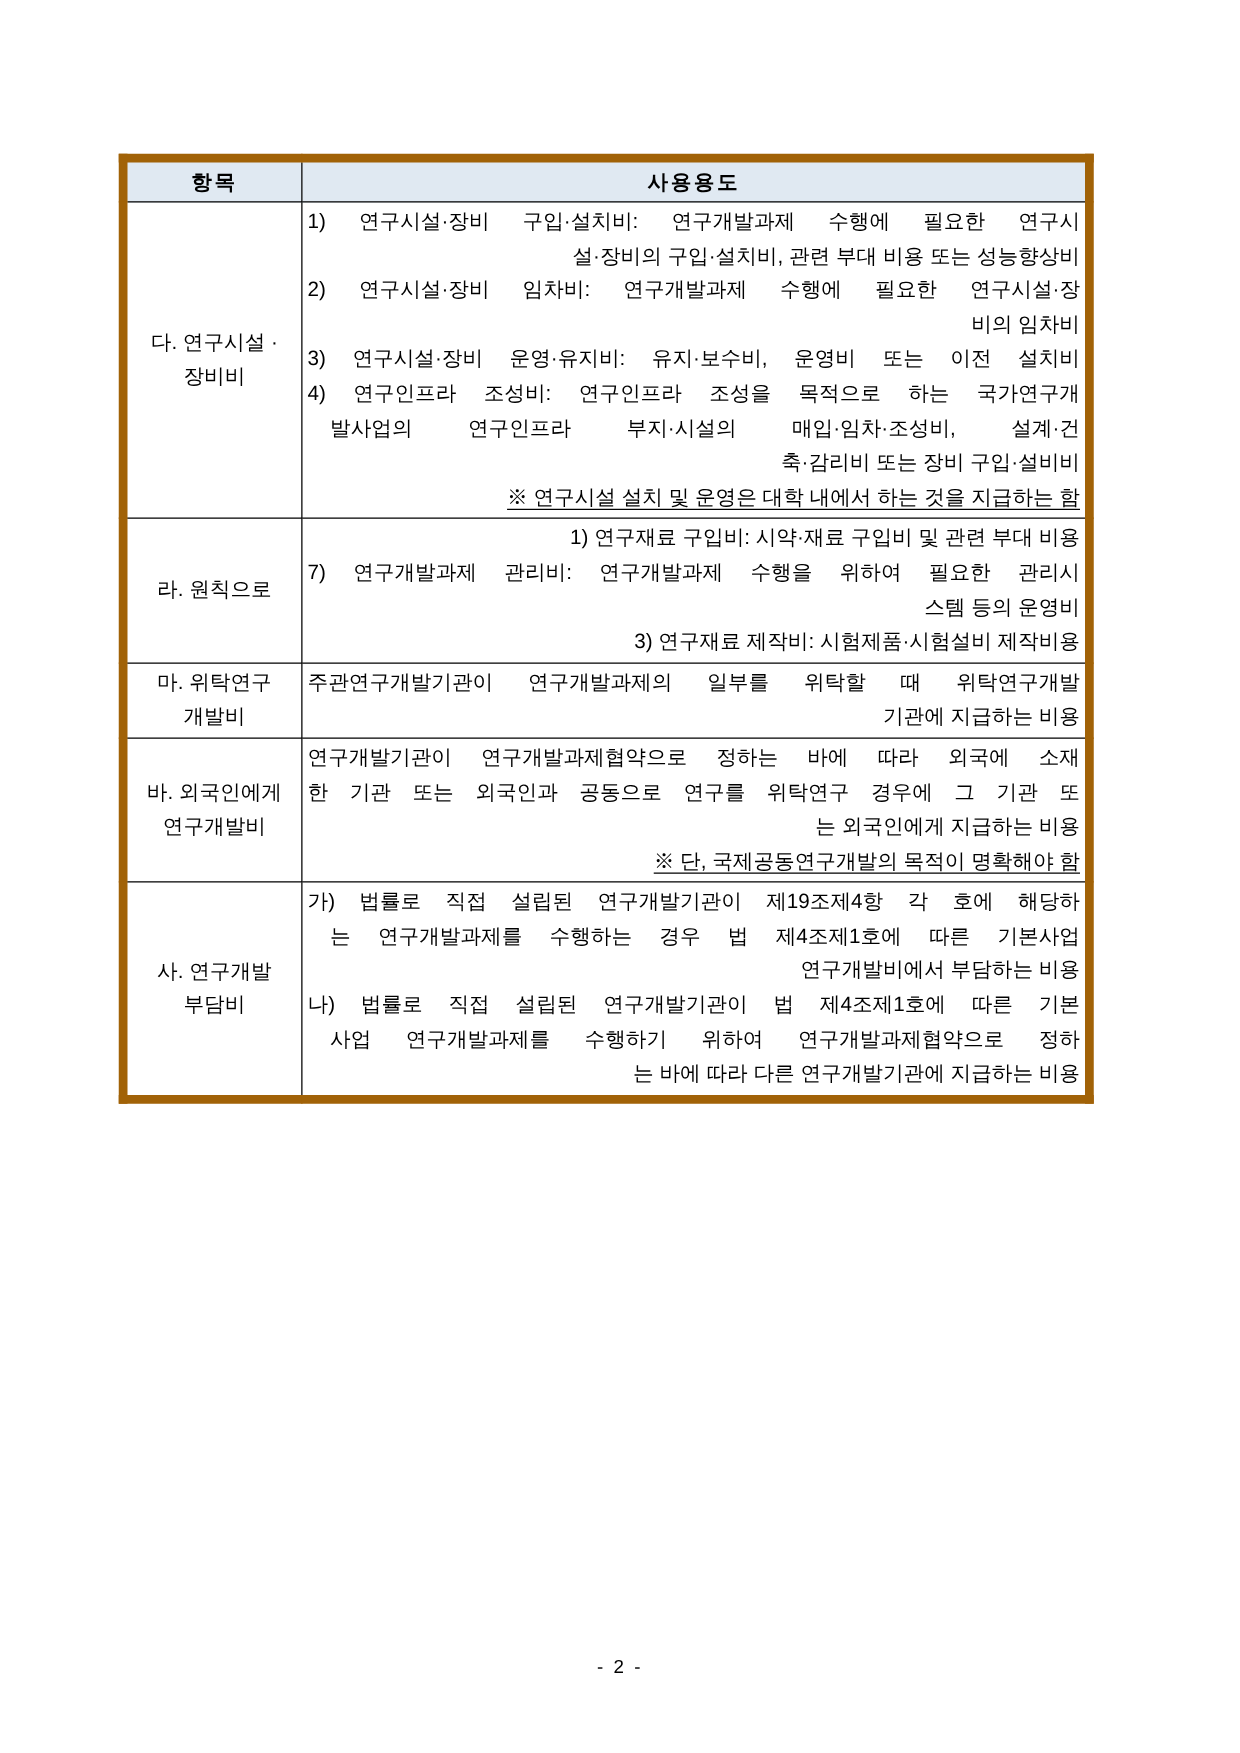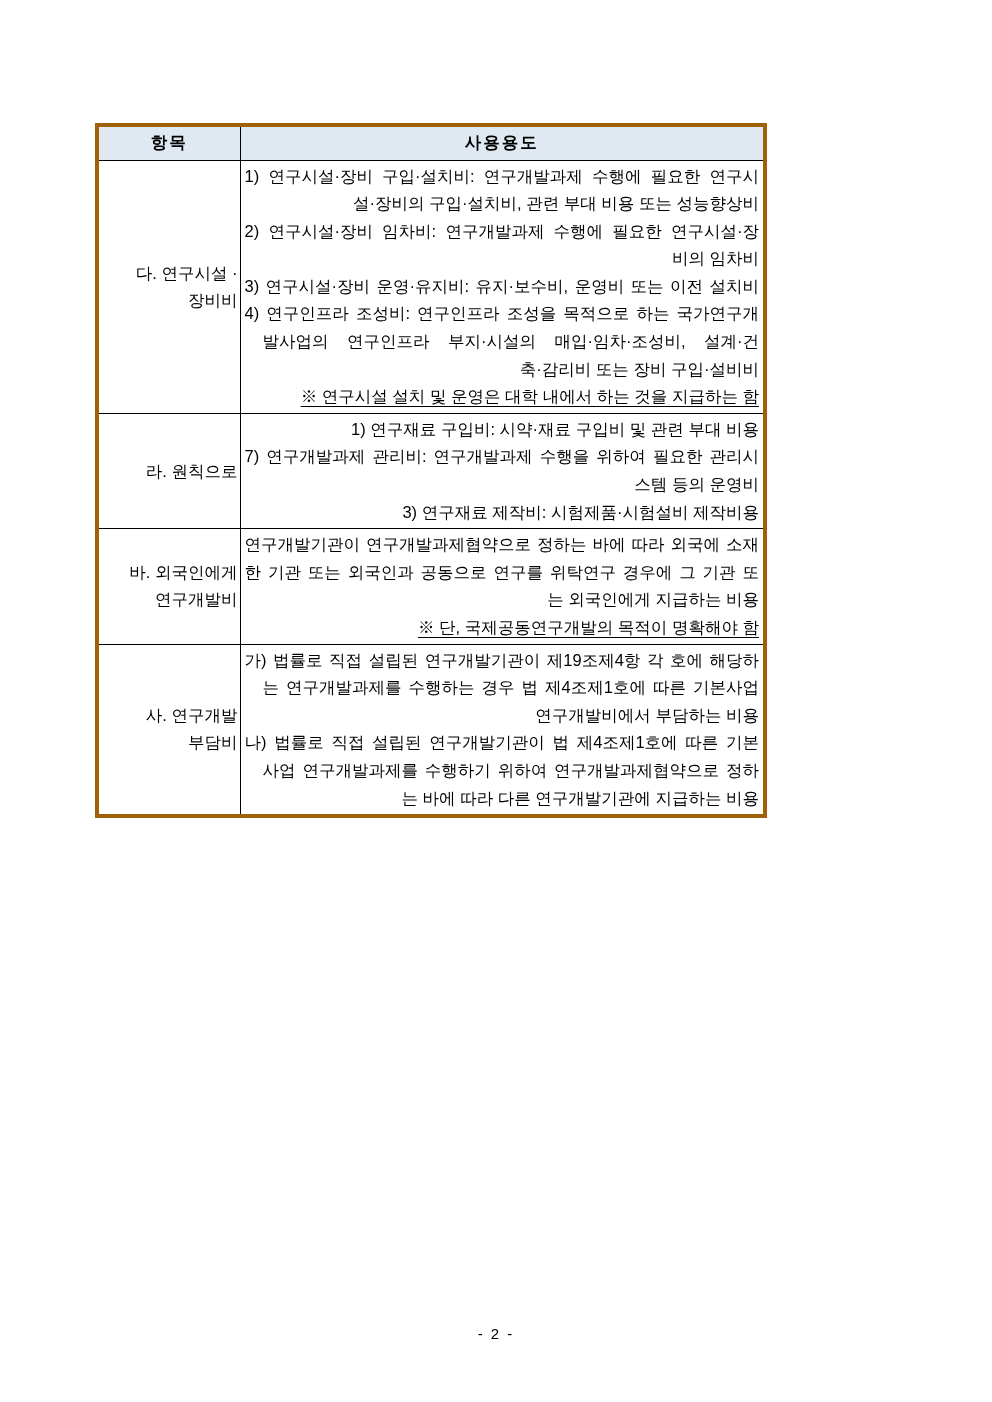--- a/index.html
+++ b/index.html
@@ -8,40 +8,40 @@
     width: 992px; height: 1402px;
     position: relative;
     font-family: "Liberation Sans", sans-serif;
     color: #000000;
   }
   .page { position: absolute; left: 0; top: 0; width: 992px; height: 1402px; background: #ffffff; }
 
   table.expense {
     position: absolute;
     left: 95px; top: 123px;
-    width: 672px;
+    width: 780px;
     border-collapse: collapse;
     table-layout: fixed;
-    border: 4px solid #a16207;
+    border: 7px solid #a16207;
   }
   table.expense col.c-item  { width: 143px; }
   table.expense th, table.expense td {
     border: 1px solid #000000;
     vertical-align: middle;
     font-size: 16.5px;
   }
   table.expense th {
     height: 35px;
     background: #E0E9F2;
     font-weight: bold;
     text-align: center;
     letter-spacing: 2px;
   }
   td.item-cell {
-    text-align: right;
+    text-align: center;
     vertical-align: middle;
     padding: 2px 2px;
     line-height: 27px;
   }
   td.usage-cell {
     vertical-align: top;
     padding: 2px 4px 2px 4px;
     margin-top: 36px;
   }
   .uline { 
@@ -109,20 +109,30 @@
           <div>라. 원칙으로</div>
         </td>
         <td class="usage-cell">
           <div class="uline">1) 연구재료 구입비: 시약·재료 구입비 및 관련 부대 비용</div>
           <div class="uline jst">7) 연구개발과제 관리비: 연구개발과제 수행을 위하여 필요한 관리시</div>
           <div class="uline ind">스템 등의 운영비</div>
           <div class="uline">3) 연구재료 제작비: 시험제품·시험설비 제작비용</div>
         </td>
       </tr>
 
+      <tr>
+        <td class="item-cell">
+          <div>마. 위탁연구</div>
+          <div>개발비</div>
+        </td>
+        <td class="usage-cell">
+          <div class="uline jst">주관연구개발기관이 연구개발과제의 일부를 위탁할 때 위탁연구개발</div>
+          <div class="uline">기관에 지급하는 비용</div>
+        </td>
+      </tr>
 
       <tr>
         <td class="item-cell">
           <div>바. 외국인에게</div>
           <div>연구개발비</div>
         </td>
         <td class="usage-cell">
           <div class="uline jst">연구개발기관이 연구개발과제협약으로 정하는 바에 따라 외국에 소재</div>
           <div class="uline jst">한 기관 또는 외국인과 공동으로 연구를 위탁연구 경우에 그 기관 또</div>
           <div class="uline">는 외국인에게 지급하는 비용</div>

